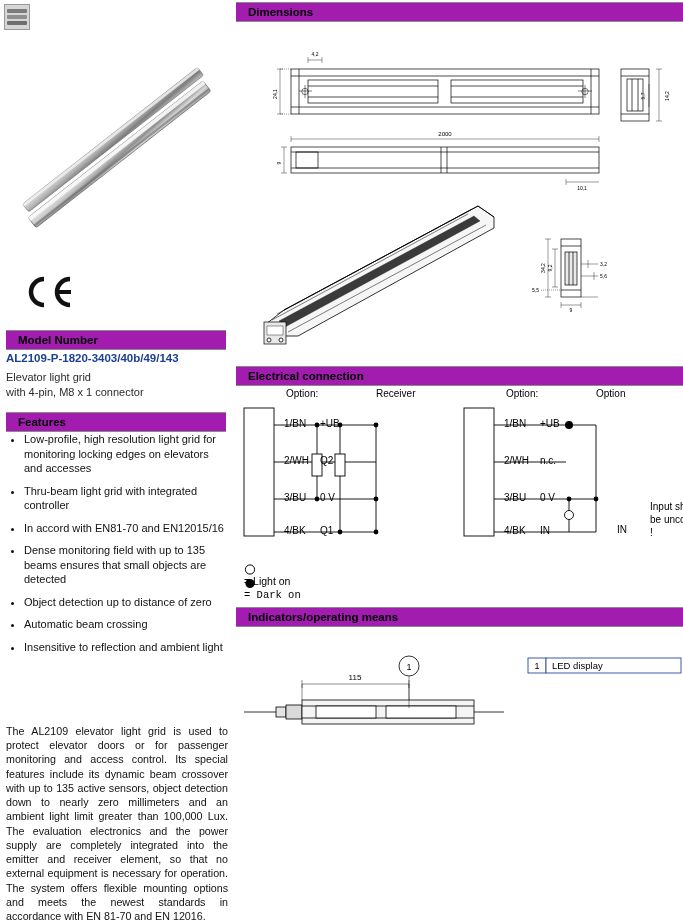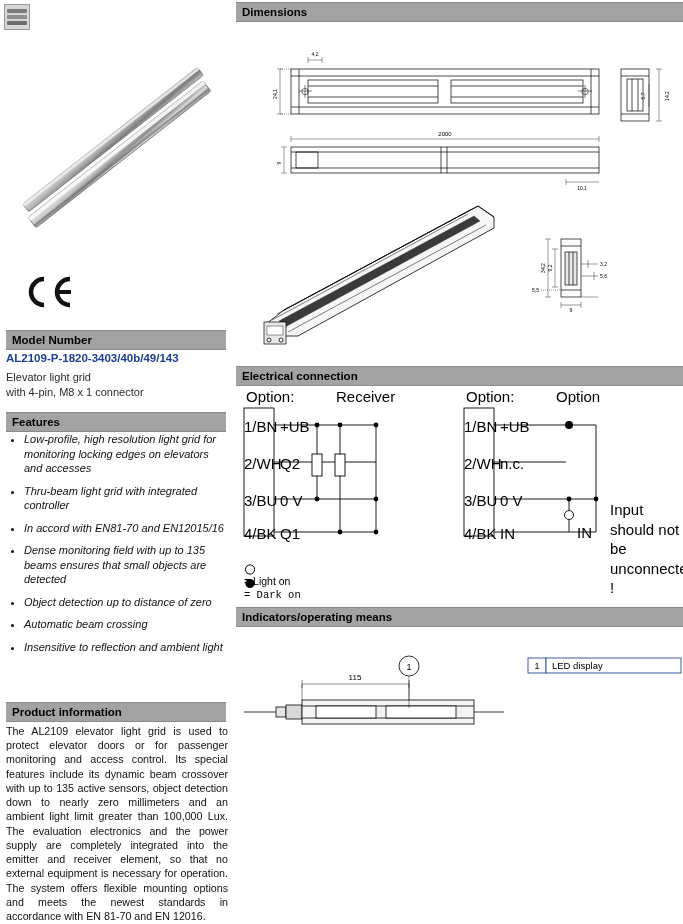--- a/index.html
+++ b/index.html
@@ -36,26 +36,26 @@
     position: absolute; left: 0; top: 30px;
     width: 232px; height: 230px;
   }
 
   .ce-mark {
     position: absolute; left: 24px; top: 275px;
     width: 50px; height: 34px;
   }
 
   .section-head {
-    background: #a3a3a3;
+    background: #a21caf;
     border-top: 1px solid #8a8a8a;
     border-bottom: 1px solid #8a8a8a;
     font-size: 11.5px;
     font-weight: bold;
-    padding: 3px 6px;
+    padding: 3px 12px;
     color: #000;
   }
   .left-head {
     position: absolute; left: 6px; width: 220px;
   }
   #model-head { top: 330px; }
   #features-head { top: 412px; }
   #prodinfo-head { top: 702px; }
 
   .model-name {
@@ -65,21 +65,21 @@
   .model-desc {
     position: absolute; left: 6px; top: 370px; width: 222px;
     font-size: 11px; color: #2b2b2b; line-height: 1.35;
   }
 
   ul.features {
     position: absolute; left: 10px; top: 432px; width: 218px;
     margin: 0; padding: 0 0 0 14px;
     font-size: 11px; line-height: 1.32; color: #111;
   }
-  ul.features li { margin-bottom: 8px; font-style: italic; }
+  ul.features li { margin-bottom: 8px; }
 
   .prod-text {
     position: absolute; left: 6px; top: 724px; width: 222px;
     font-size: 10.7px; line-height: 1.33; text-align: justify; color: #111;
   }
 
   
   .right-col {
     position: absolute; left: 236px; top: 0;
     width: 447px; height: 924px;
@@ -93,21 +93,21 @@
 
   .dim-area { position: absolute; left: 0; top: 24px; width: 447px; height: 340px; }
   .elec-area { position: absolute; left: 0; top: 388px; width: 447px; height: 215px; }
   .ind-area  { position: absolute; left: 0; top: 630px; width: 447px; height: 110px; }
 
   svg { display: block; }
   .tiny { font-size: 5px; font-family: "Liberation Sans", sans-serif; }
   .tiny6 { font-size: 6px; font-family: "Liberation Sans", sans-serif; }
 
   .elec-label {
-    position: absolute; font-size: 15px; color: #000;
+    position: absolute; font-size: 10px; color: #000; margin-left: 40px;
   }
   .legend-row { position: absolute; font-size: 10.5px; }
 </style>
 </head>
 <body>
 
 <div class="page">
 
   <div class="left-col">
 
@@ -167,21 +167,20 @@
     <ul class="features">
       <li>Low-profile, high resolution light grid for monitoring locking edges on elevators and accesses</li>
       <li>Thru-beam light grid with integrated controller</li>
       <li>In accord with EN81-70 and EN12015/16</li>
       <li>Dense monitoring field with up to 135 beams ensures that small objects are detected</li>
       <li>Object detection up to distance of zero</li>
       <li>Automatic beam crossing</li>
       <li>Insensitive to reflection and ambient light</li>
     </ul>
 
-    <div class="section-head left-head" id="prodinfo-head">Product information</div>
     <div class="prod-text">The AL2109 elevator light grid is used to protect elevator doors or for passenger monitoring and access control. Its special features include its dynamic beam crossover with up to 135 active sensors, object detection down to nearly zero millimeters and an ambient light limit greater than 100,000 Lux. The evaluation electronics and the power supply are completely integrated into the emitter and receiver element, so that no external equipment is necessary for operation. The system offers flexible mounting options and meets the newest standards in accordance with EN 81-70 and EN 12016.</div>
   </div>
 
   <div class="right-col">
 
     <div class="section-head right-head" id="dim-head">Dimensions</div>
 
     <div class="dim-area">
       <svg width="447" height="340" viewBox="0 0 447 340">
         <g stroke="#000" fill="none" stroke-width="0.7">

